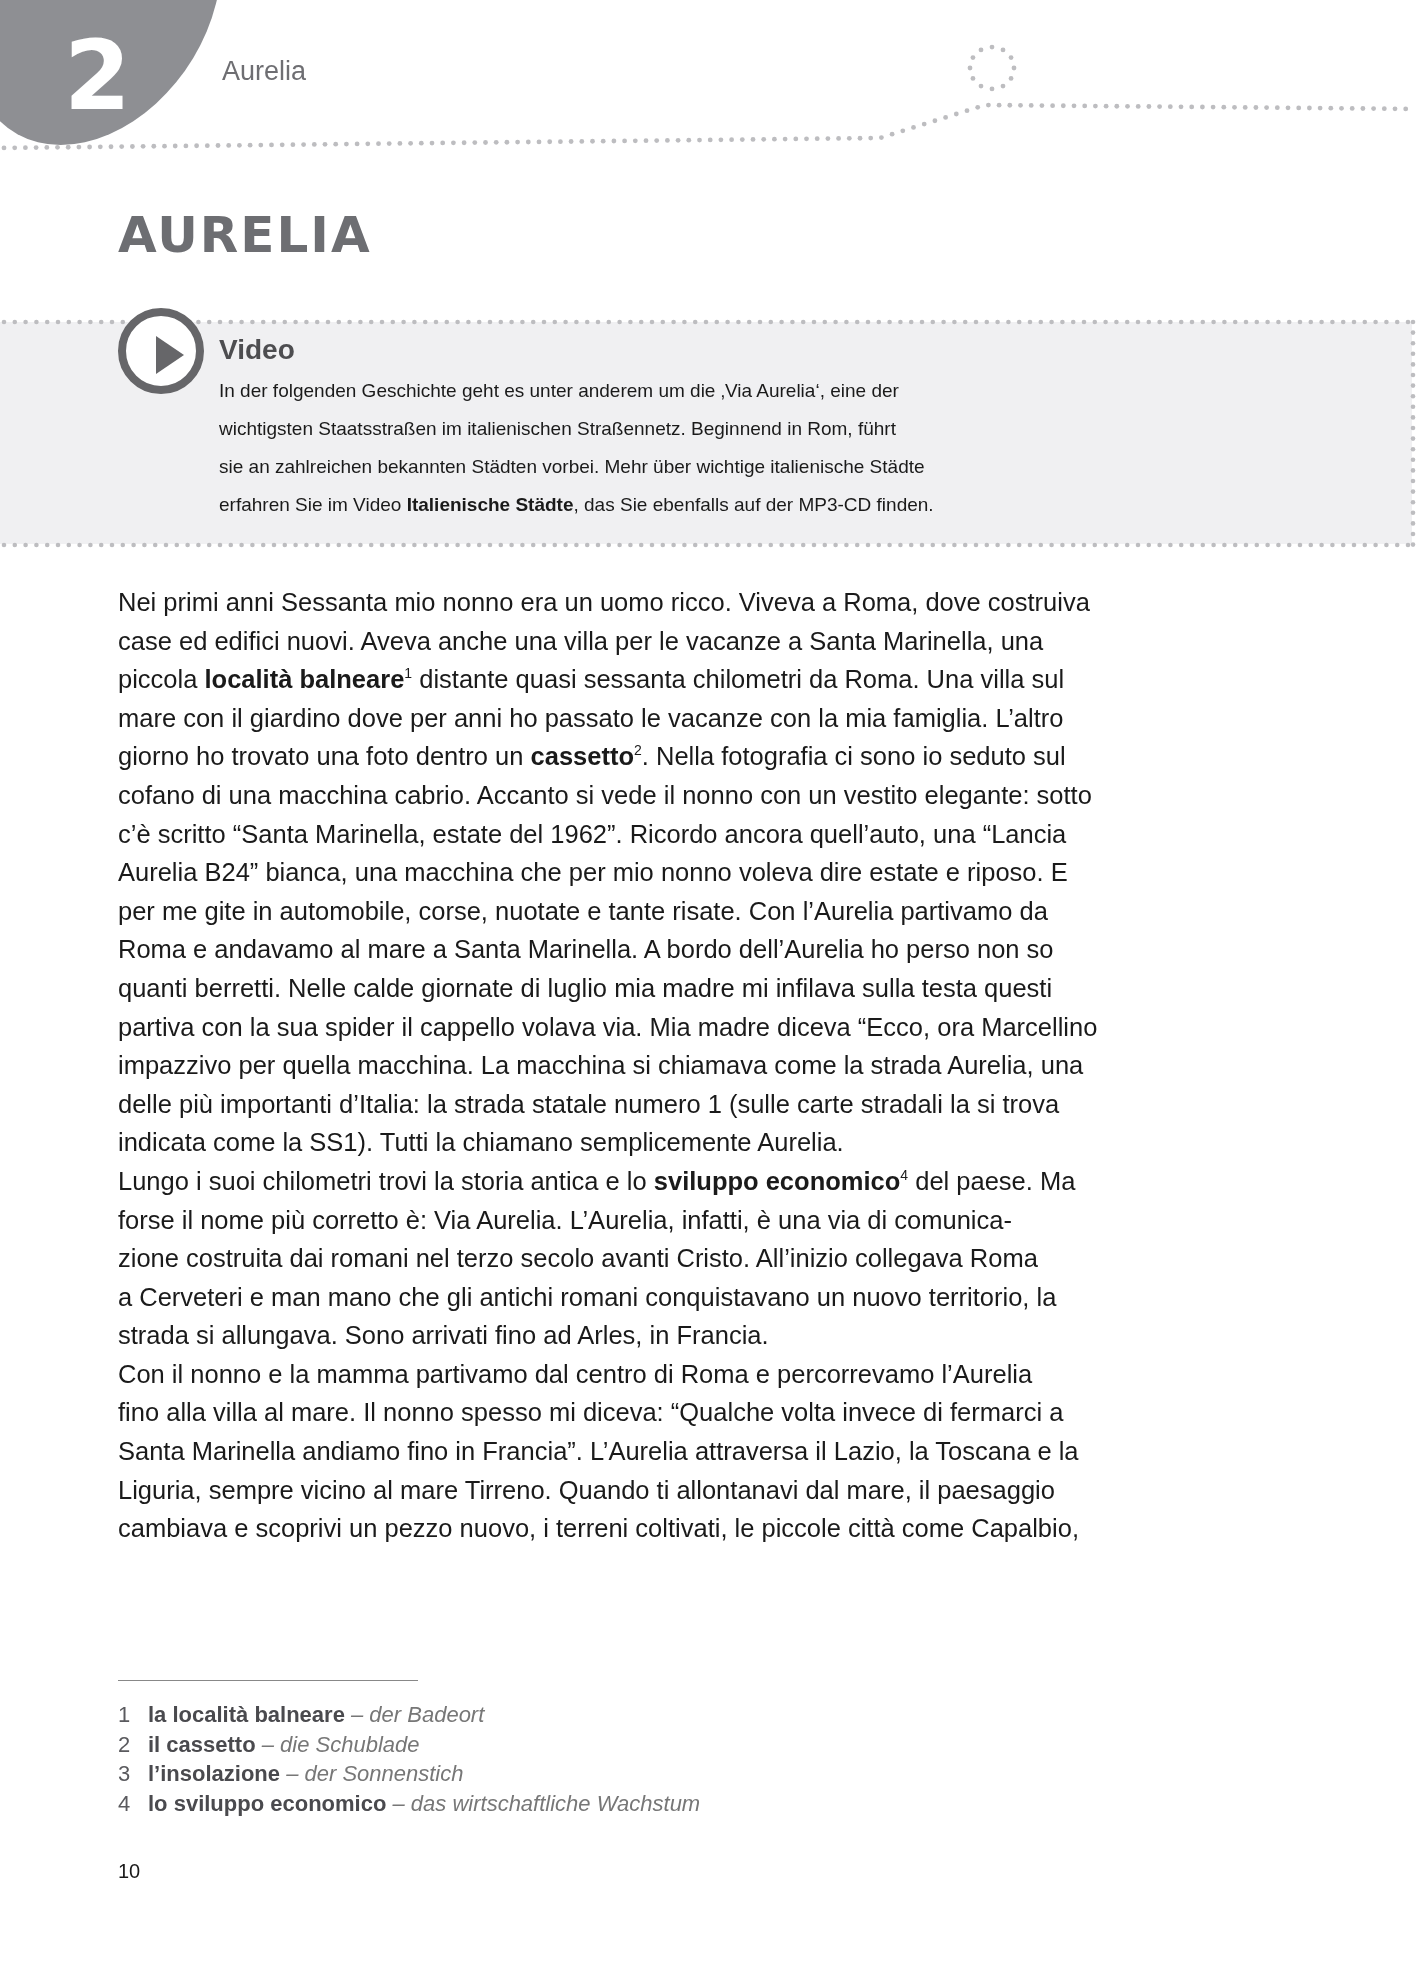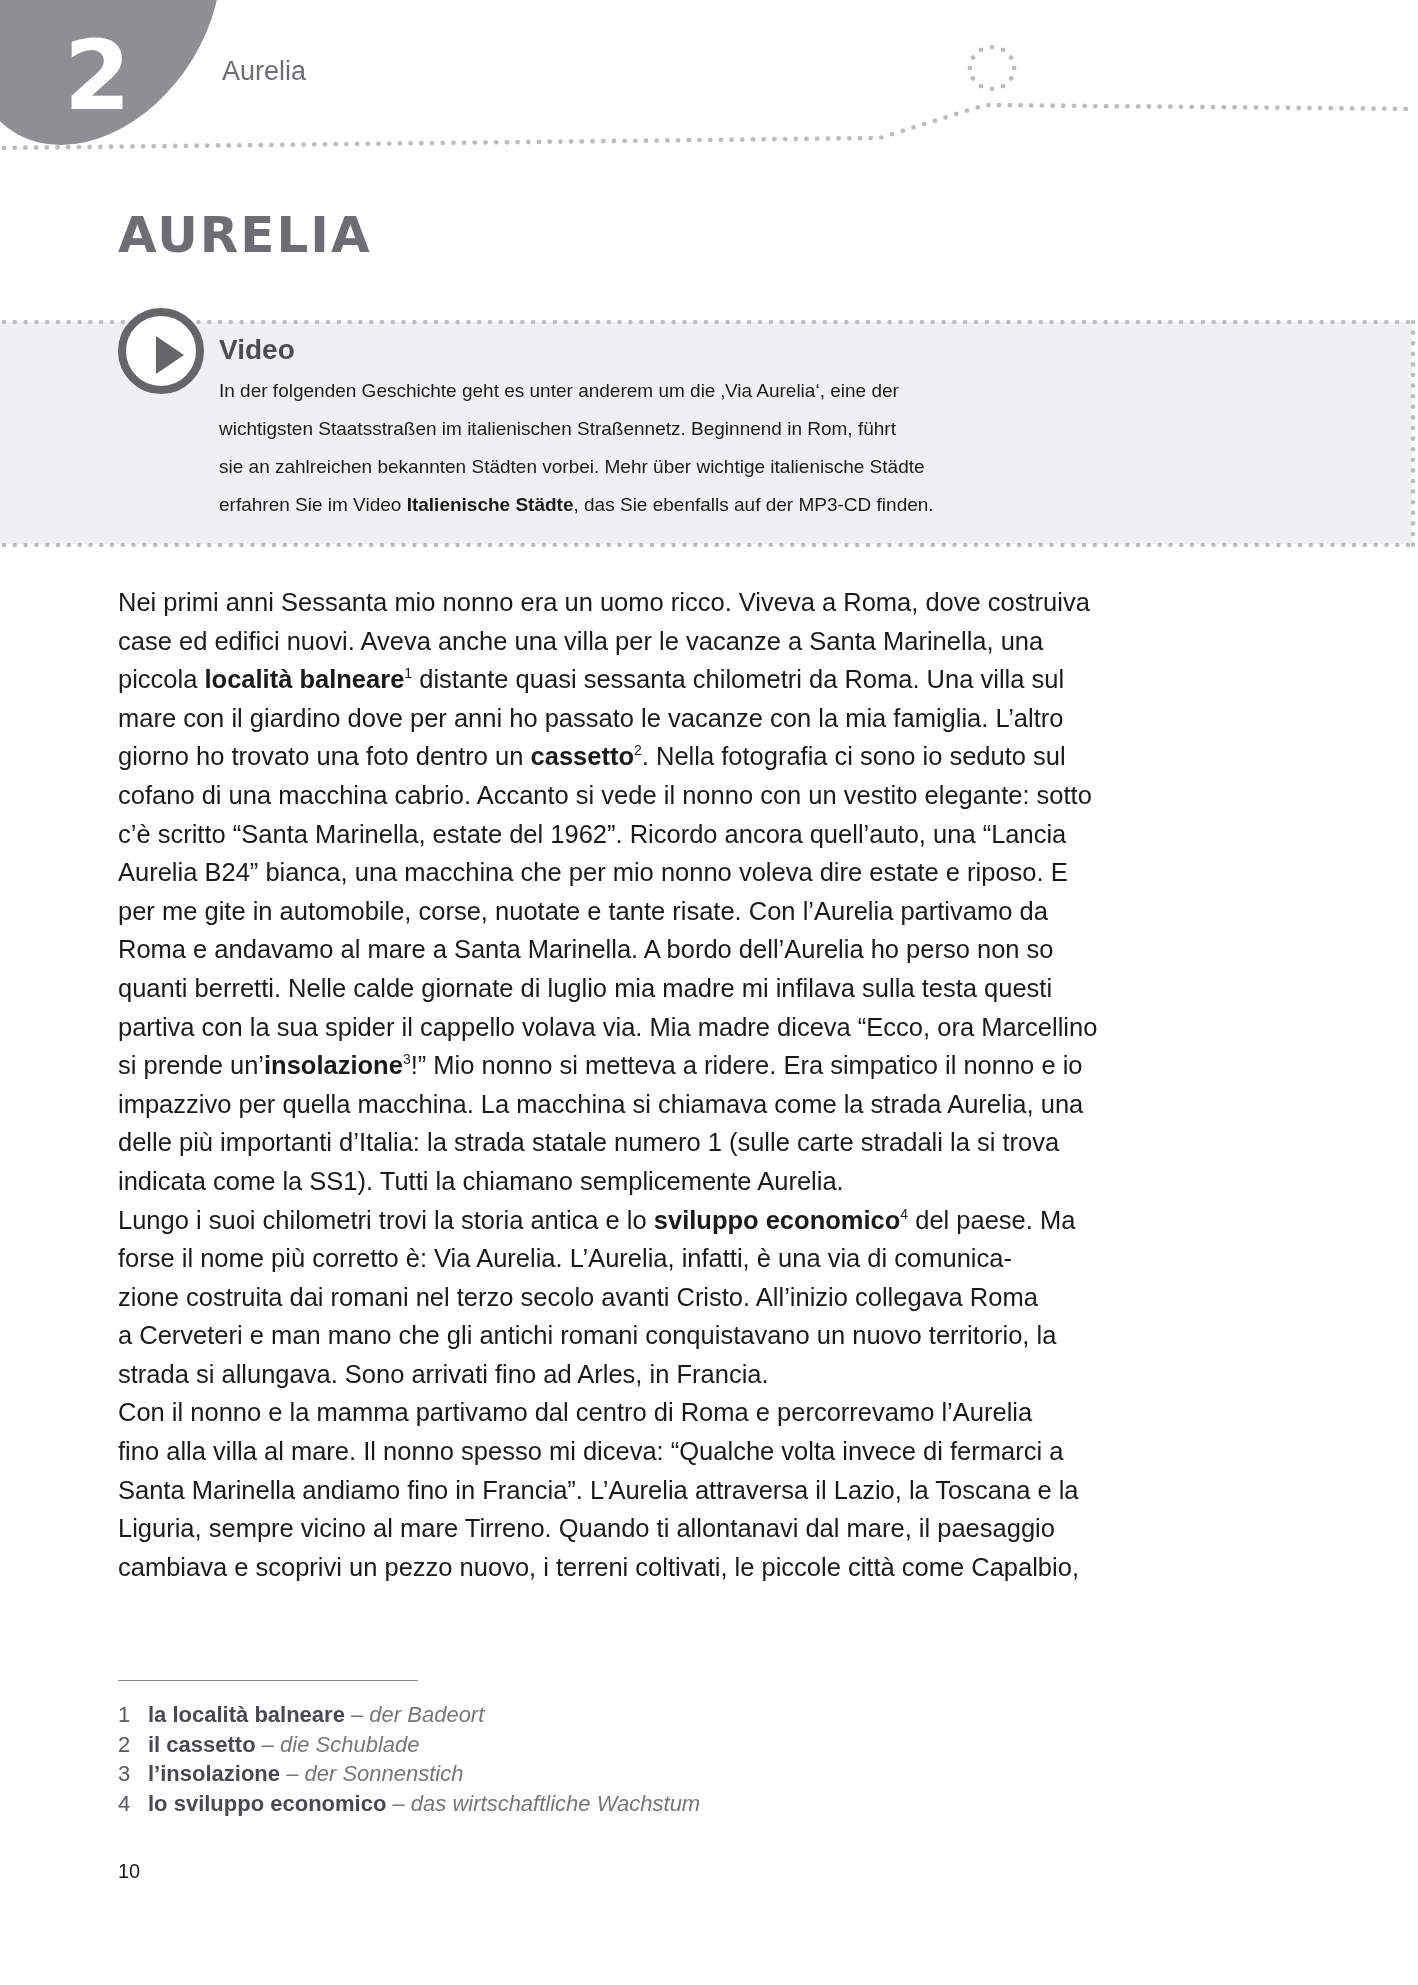--- a/index.html
+++ b/index.html
@@ -540,21 +540,20 @@
   <span class="line"><span>piccola </span><b>località balneare</b><sup>1</sup><span> distante quasi sessanta chilometri da Roma. Una villa sul</span></span>
   <span class="line">mare con il giardino dove per anni ho passato le vacanze con la mia famiglia. L’altro</span>
   <span class="line"><span>giorno ho trovato una foto dentro un </span><b>cassetto</b><sup>2</sup><span>. Nella fotografia ci sono io seduto sul</span></span>
   <span class="line">cofano di una macchina cabrio. Accanto si vede il nonno con un vestito elegante: sotto</span>
   <span class="line">c’è scritto “Santa Marinella, estate del 1962”. Ricordo ancora quell’auto, una “Lancia</span>
   <span class="line">Aurelia B24” bianca, una macchina che per mio nonno voleva dire estate e riposo. E</span>
   <span class="line">per me gite in automobile, corse, nuotate e tante risate. Con l’Aurelia partivamo da</span>
   <span class="line">Roma e andavamo al mare a Santa Marinella. A bordo dell’Aurelia ho perso non so</span>
   <span class="line">quanti berretti. Nelle calde giornate di luglio mia madre mi infilava sulla testa questi</span>
   <span class="line">partiva con la sua spider il cappello volava via. Mia madre diceva “Ecco, ora Marcellino</span>
-  <span class="line"><span>si prende un’</span><b>insolazione</b><sup>3</sup><span>!” Mio nonno si metteva a ridere. Era simpatico il nonno e io</span></span>
   <span class="line">impazzivo per quella macchina. La macchina si chiamava come la strada Aurelia, una</span>
   <span class="line">delle più importanti d’Italia: la strada statale numero 1 (sulle carte stradali la si trova</span>
   <span class="line">indicata come la SS1). Tutti la chiamano semplicemente Aurelia.</span>
   <span class="line"><span>Lungo i suoi chilometri trovi la storia antica e lo </span><b>sviluppo economico</b><sup>4</sup><span> del paese. Ma</span></span>
   <span class="line">forse il nome più corretto è: Via Aurelia. L’Aurelia, infatti, è una via di comunica-</span>
   <span class="line">zione costruita dai romani nel terzo secolo avanti Cristo. All’inizio collegava Roma</span>
   <span class="line">a Cerveteri e man mano che gli antichi romani conquistavano un nuovo territorio, la</span>
   <span class="line">strada si allungava. Sono arrivati fino ad Arles, in Francia.</span>
   <span class="line">Con il nonno e la mamma partivamo dal centro di Roma e percorrevamo l’Aurelia</span>
   <span class="line">fino alla villa al mare. Il nonno spesso mi diceva: “Qualche volta invece di fermarci a</span>

